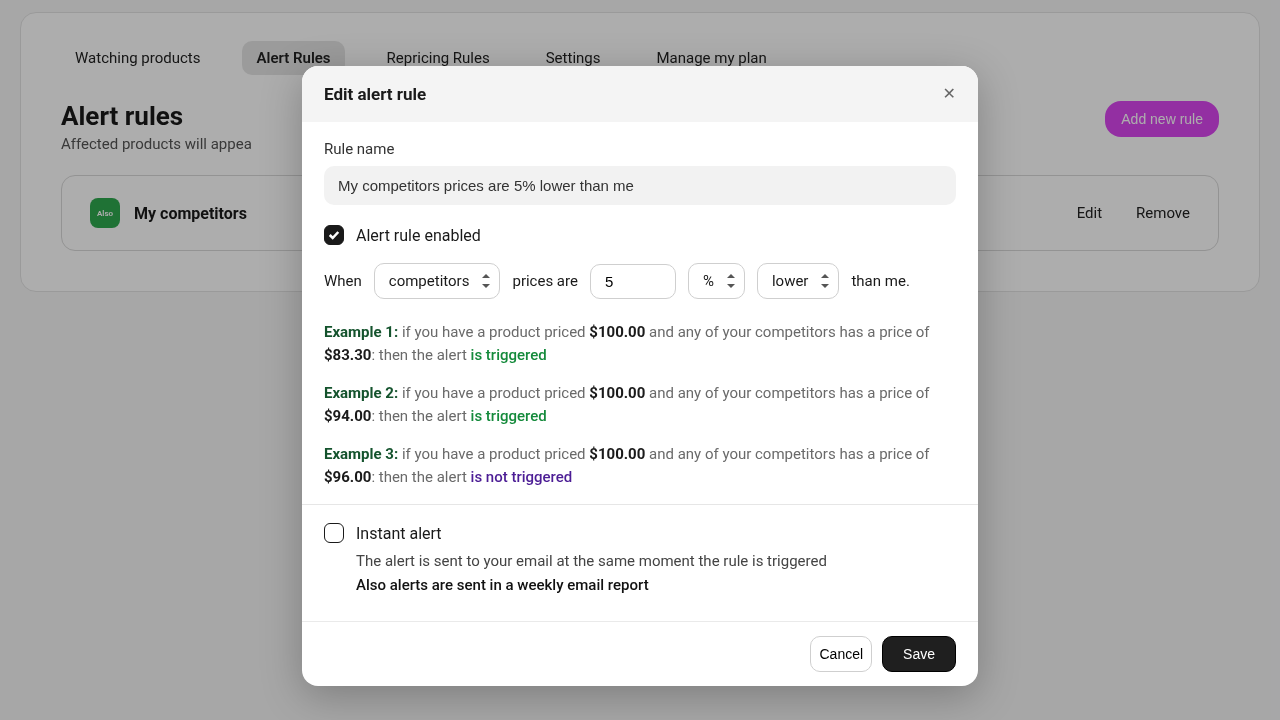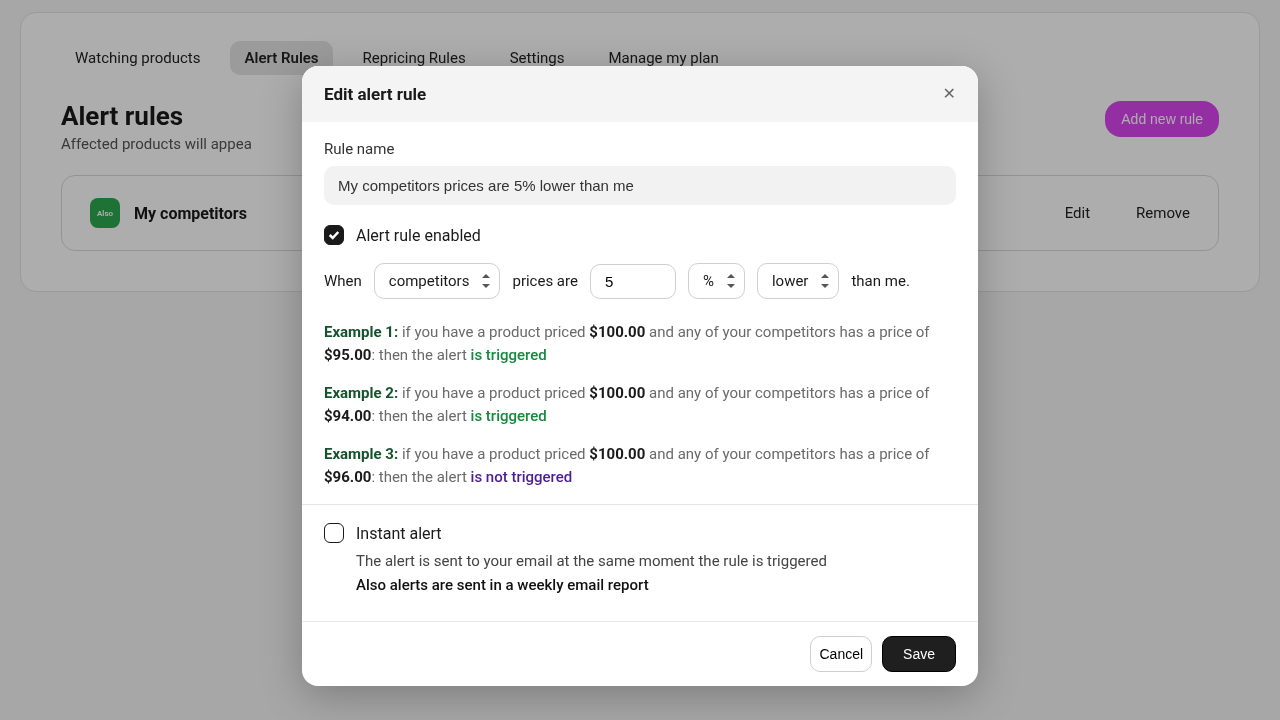--- a/index.html
+++ b/index.html
@@ -1,30 +1,30 @@
 <!DOCTYPE html>
 <html><head>
 <meta charset="utf-8">
 <style>
   * { box-sizing: border-box; margin: 0; padding: 0; }
   html, body { width: 1280px; height: 720px; font-family: -apple-system, BlinkMacSystemFont, "Segoe UI", Roboto, sans-serif; color: #1a1a1a; }
   .page { position: relative; width: 100%; height: 100%; background: #f6f6f7; padding: 12px 20px; }
   .card { background: #fff; border: 1px solid #e3e3e3; border-radius: 16px; padding: 28px 40px 40px 40px; }
-  .tabs { display: flex; gap: 16px; align-items: center; margin-bottom: 26px; }
+  .tabs { display: flex; gap: 28px; align-items: center; margin-bottom: 26px; }
   .tab { font-size: 15px; color: #222; padding: 8px 14px; border-radius: 10px; cursor: pointer; }
   .tab.active { background: #e5e5e5; font-weight: 600; }
   .header-row { display: flex; justify-content: space-between; align-items: flex-start; margin-bottom: 22px; }
   .page-title { font-size: 26px; font-weight: 700; margin-bottom: 4px; }
   .page-subtitle { font-size: 15px; color: #555; }
   .btn-primary { background: #d946ef; color: #fff; border: none; border-radius: 16px; padding: 10px 16px; font-size: 14px; cursor: pointer; }
   .rule-row { border: 1px solid #d9d9d9; border-radius: 14px; padding: 22px 28px; display: flex; align-items: center; justify-content: space-between; }
   .rule-left { display: flex; align-items: center; gap: 14px; }
   .rule-badge { width: 30px; height: 30px; background: #2fa84f; border-radius: 8px; display: flex; align-items: center; justify-content: center; color: #fff; font-size: 8px; font-weight: 600; }
   .rule-name { font-weight: 700; font-size: 16px; }
-  .rule-actions { display: flex; gap: 46px; }
+  .rule-actions { display: flex; gap: 34px; }
   .rule-action { font-size: 15px; color: #222; cursor: pointer; }
   
   .overlay { position: absolute; inset: 0; background: rgba(0,0,0,0.32); display: flex; align-items: flex-start; justify-content: center; }
   .modal { margin-top: 66px; width: 676px; background: #fff; border-radius: 16px; box-shadow: 0 10px 40px rgba(0,0,0,0.25); overflow: hidden; display: flex; flex-direction: column; }
   .modal-header { background: #f4f4f4; padding: 18px 22px; display: flex; justify-content: space-between; align-items: center; }
   .modal-title { font-size: 17px; font-weight: 700; }
   .close-icon { cursor: pointer; color: #666; font-size: 16px; line-height: 1; }
   .modal-body { padding: 18px 22px 6px 22px; }
   .label { font-size: 15px; color: #333; margin-bottom: 8px; }
   .text-input { width: 100%; background: #f2f2f2; border: none; border-radius: 10px; padding: 11px 14px; font-size: 15px; color: #333; }
@@ -108,21 +108,21 @@
           <span>When</span>
           <span class="pill"><span>competitors</span><span class="chevrons"></span></span>
           <span>prices are</span>
           <input class="num-input" value="5" style="">
           <span class="pill"><span>%</span><span class="chevrons"></span></span>
           <span class="pill"><span>lower</span><span class="chevrons"></span></span>
           <span>than me.</span>
         </div>
 
         <div id="examples">
-            <p class="example"><span class="lead">Example 1:</span> if you have a product priced <span class="price">$100.00</span> and any of your competitors has a price of <span class="price">$95.00</span>: then the alert <span class="trig-green">is triggered</span></p>
+            <p class="example"><span class="lead">Example 1:</span> if you have a product priced <span class="price">$100.00</span> and any of your competitors has a price of <span class="price">$83.30</span>: then the alert <span class="trig-green">is triggered</span></p>
             <p class="example"><span class="lead">Example 2:</span> if you have a product priced <span class="price">$100.00</span> and any of your competitors has a price of <span class="price">$94.00</span>: then the alert <span class="trig-green">is triggered</span></p>
             <p class="example"><span class="lead">Example 3:</span> if you have a product priced <span class="price">$100.00</span> and any of your competitors has a price of <span class="price">$96.00</span>: then the alert <span class="trig-red">is not triggered</span></p>
           </div>
 
         <div class="divider"></div>
 
         <div class="instant-block">
           <div class="instant-head">
             <div class="checkbox">
               

